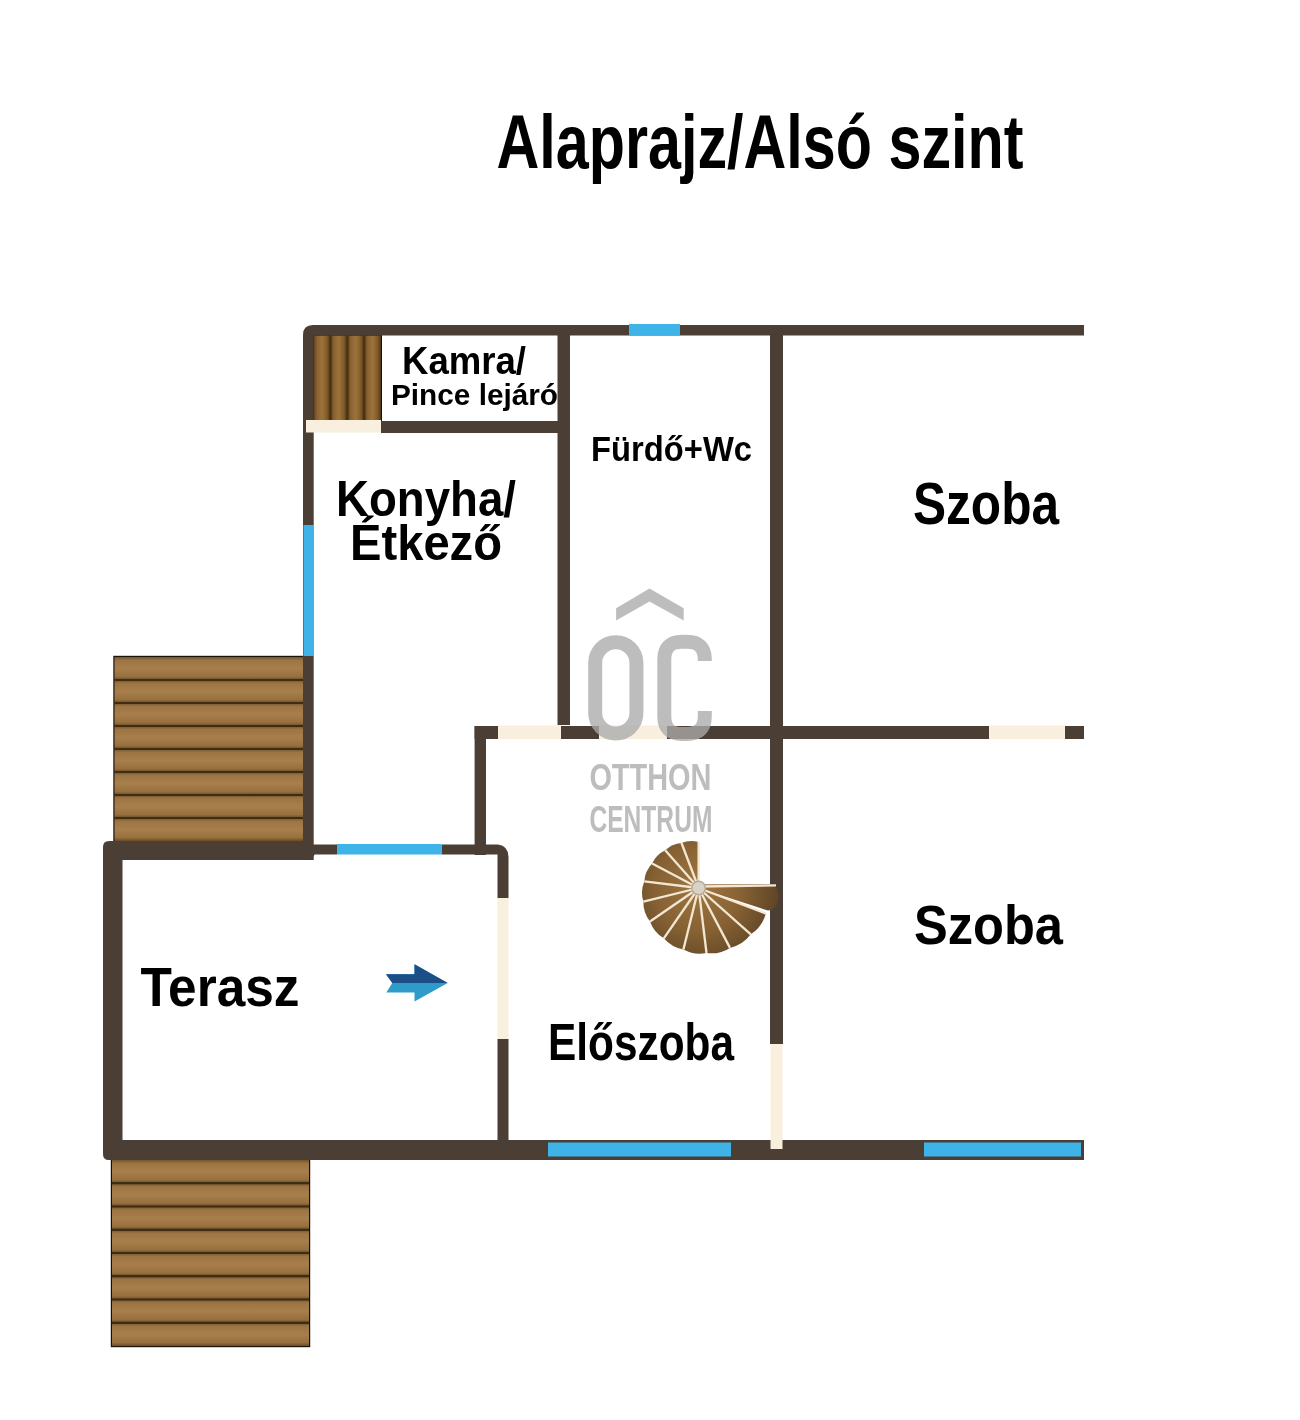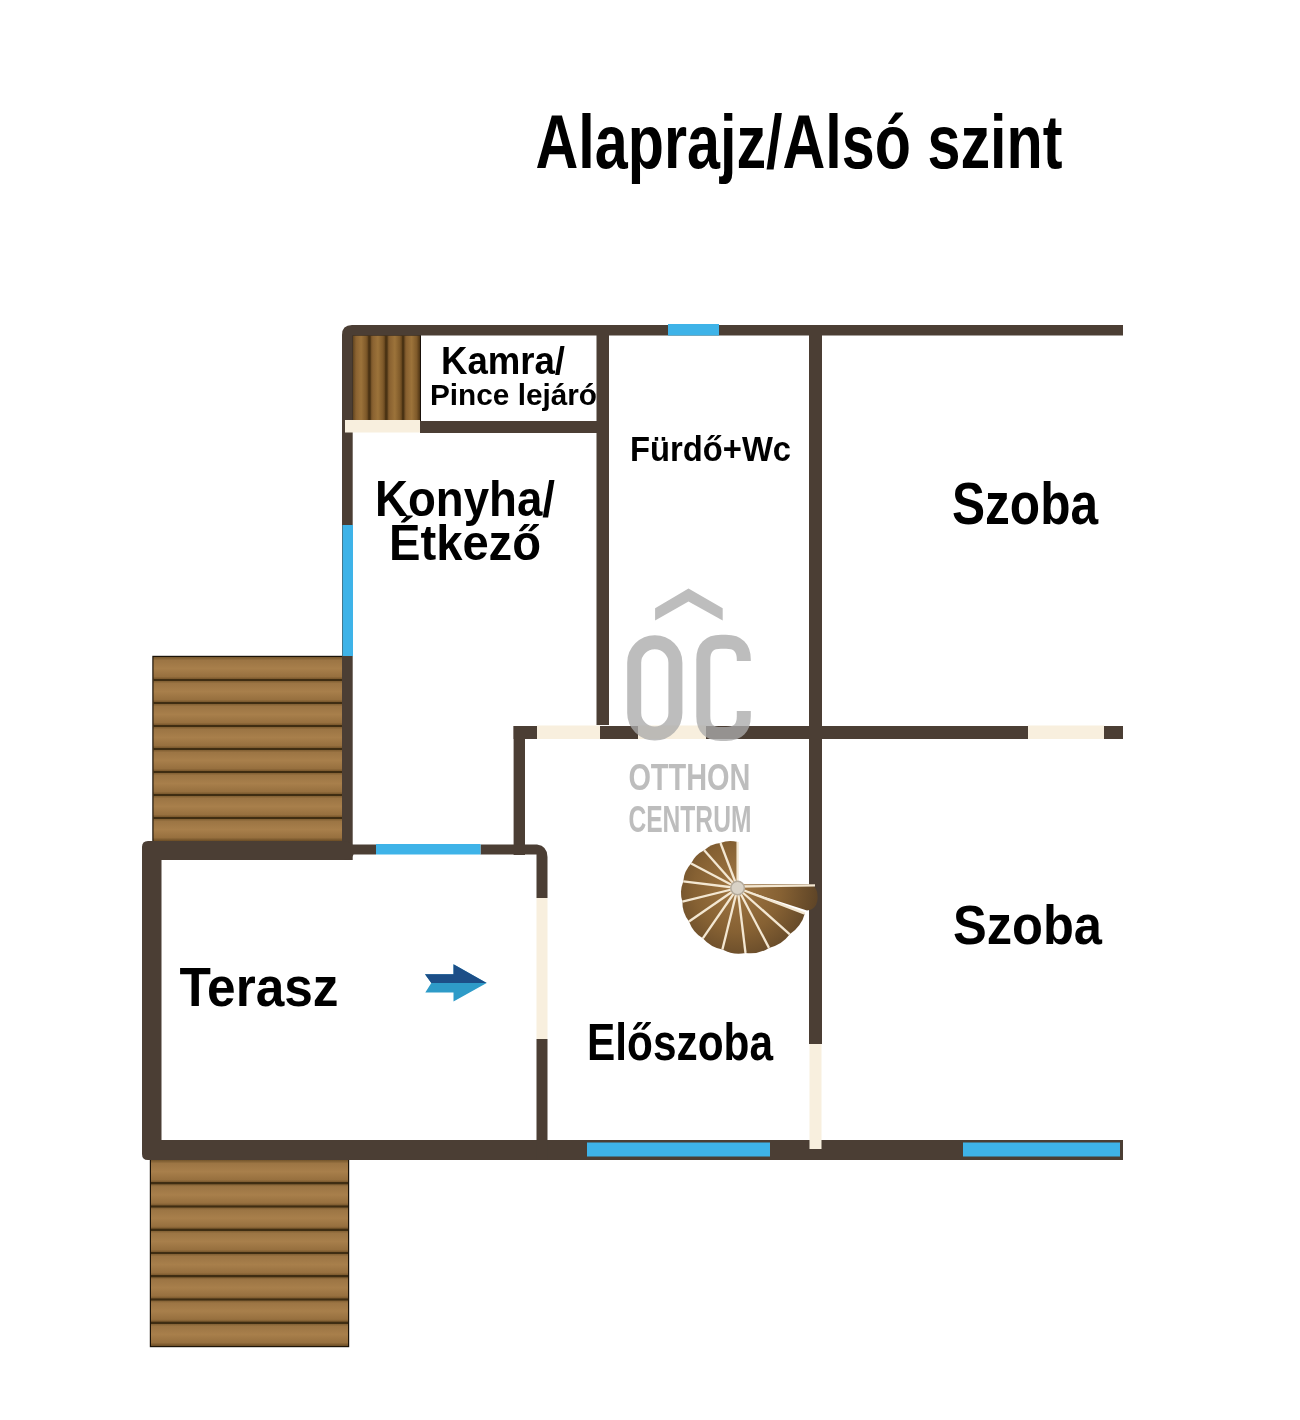--- a/index.html
+++ b/index.html
@@ -1,16 +1,16 @@
 <!DOCTYPE html>
 <html><head>
 <meta charset="utf-8">
 <style>
   html,body{margin:0;padding:0;background:#ffffff;}
-  .page{position:relative;width:1084px;height:1420px;background:#fff;overflow:hidden;margin-left:39px;}
+  .page{position:relative;width:1084px;height:1420px;background:#fff;overflow:hidden;}
   svg{position:absolute;left:0;top:0;}
   text{font-family:"Liberation Sans",sans-serif;font-weight:bold;fill:#000;}
 </style>
 </head>
 <body>
 <div class="page">
 <svg width="1300" height="1420" viewBox="0 0 1300 1420">
   <defs>
     <radialGradient id="stairwood" cx="698.6" cy="888.0" r="80" gradientUnits="userSpaceOnUse">
       <stop offset="0" stop-color="#a17743"></stop>

